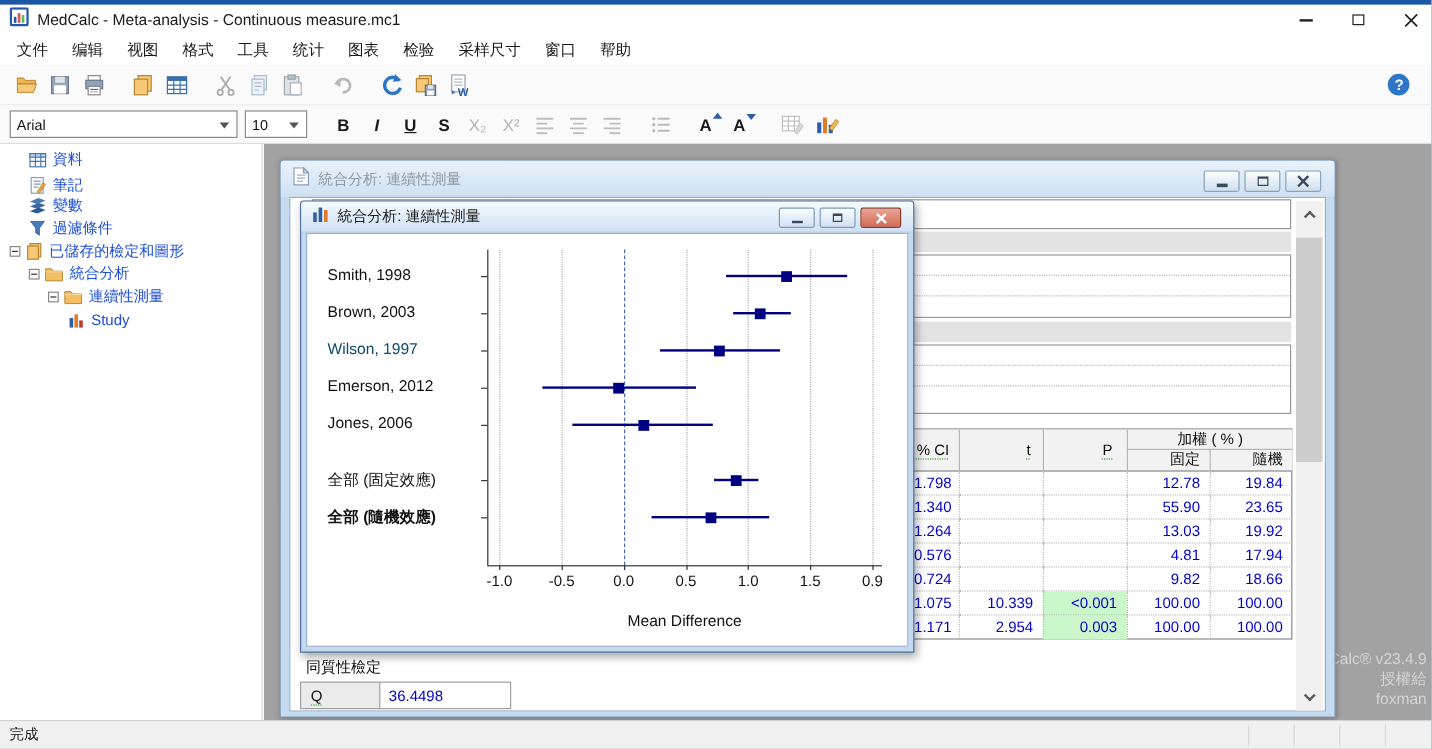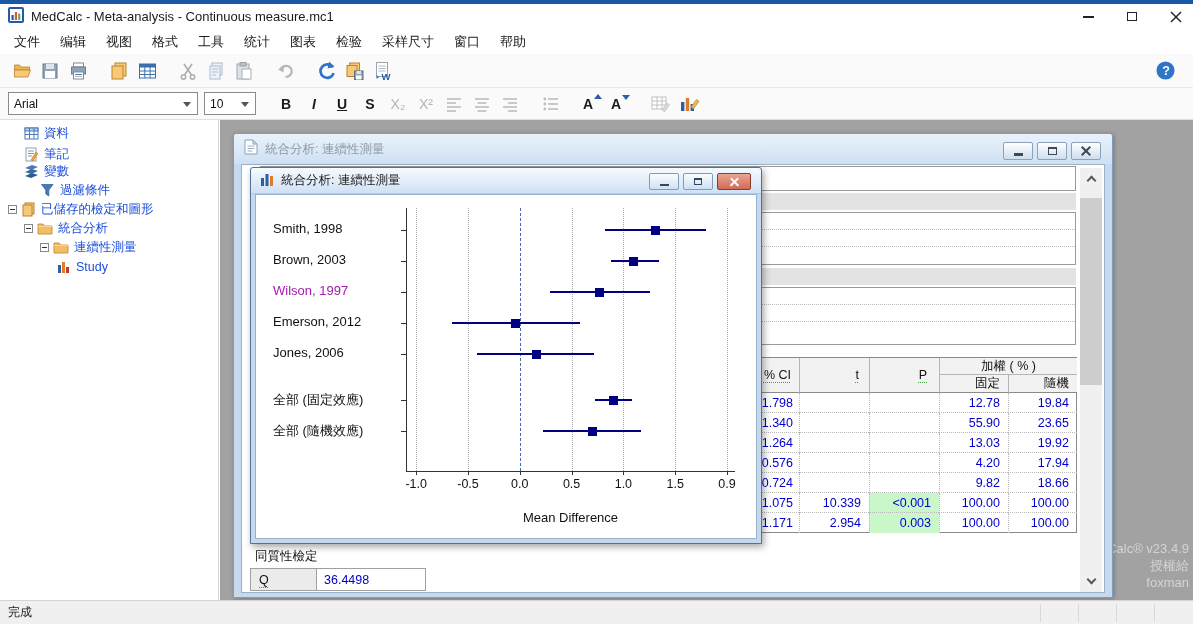--- a/index.html
+++ b/index.html
@@ -386,21 +386,21 @@
       <div class="tree-row" style="top: 42px; left: 24px;">
         <span style="display: inline-flex;">
           <svg width="15" height="15" viewBox="0 0 15 15">
             <path d="M1 4 L8 1 L14 3 L7 6 Z" fill="#4a7ab5"></path>
             <path d="M1 8 L8 5 L14 7 L7 10 Z" fill="#3a6aa5"></path>
             <path d="M1 12 L8 9 L14 11 L7 14 Z" fill="#2a5a95"></path>
           </svg>
         </span>
         <span class="tree-label">變數</span>
       </div>
-      <div class="tree-row" style="top: 61px; left: 40px;">
+      <div class="tree-row" style="top: 61px; left: 24px;">
         <span style="display: inline-flex;">
           <svg width="15" height="15" viewBox="0 0 15 15">
             <path d="M1.5 1.5 H13 L8.8 7 V13 L5.8 11 V7 Z" fill="#4a7ab5" stroke="#2a5a95" stroke-width="0.7"></path>
           </svg>
         </span>
         <span class="tree-label">過濾條件</span>
       </div>
       <div class="tree-row" style="top: 80px; left: 8px;">
         <span class="expander"></span>
         <span style="display: inline-flex;">
@@ -540,21 +540,21 @@
         </div>
         <div class="td" style="left: 307px; top: 75px; width: 69px; height: 20px; border-bottom: 1px dotted rgb(185, 185, 185); padding-right: 8px; border-left: 1px dotted rgb(185, 185, 185);">
           <span>19.92</span>
         </div>
         <div class="td" style="left: 0px; top: 95px; width: 98px; height: 20px; border-bottom: 1px dotted rgb(185, 185, 185); padding-right: 6px;">
           <span>0.576</span>
         </div>
         <div class="td" style="left: 98px; top: 95px; width: 70px; height: 20px; border-bottom: 1px dotted rgb(185, 185, 185); padding-right: 8px; border-left: 1px dotted rgb(185, 185, 185);"></div>
         <div class="td" style="left: 168px; top: 95px; width: 70px; height: 20px; border-bottom: 1px dotted rgb(185, 185, 185); padding-right: 8px; border-left: 1px dotted rgb(185, 185, 185);"></div>
         <div class="td" style="left: 238px; top: 95px; width: 69px; height: 20px; border-bottom: 1px dotted rgb(185, 185, 185); padding-right: 8px; border-left: 1px dotted rgb(185, 185, 185);">
-          <span>4.20</span>
+          <span>4.81</span>
         </div>
         <div class="td" style="left: 307px; top: 95px; width: 69px; height: 20px; border-bottom: 1px dotted rgb(185, 185, 185); padding-right: 8px; border-left: 1px dotted rgb(185, 185, 185);">
           <span>17.94</span>
         </div>
         <div class="td" style="left: 0px; top: 115px; width: 98px; height: 20px; border-bottom: 1px dotted rgb(185, 185, 185); padding-right: 6px;">
           <span>0.724</span>
         </div>
         <div class="td" style="left: 98px; top: 115px; width: 70px; height: 20px; border-bottom: 1px dotted rgb(185, 185, 185); padding-right: 8px; border-left: 1px dotted rgb(185, 185, 185);"></div>
         <div class="td" style="left: 168px; top: 115px; width: 70px; height: 20px; border-bottom: 1px dotted rgb(185, 185, 185); padding-right: 8px; border-left: 1px dotted rgb(185, 185, 185);"></div>
         <div class="td" style="left: 238px; top: 115px; width: 69px; height: 20px; border-bottom: 1px dotted rgb(185, 185, 185); padding-right: 8px; border-left: 1px dotted rgb(185, 185, 185);">
@@ -659,37 +659,37 @@
         <div class="abs" style="left: 476px; top: 303px; width: 1px; height: 4px; background: rgb(51, 51, 51);"></div>
         <div class="abs" style="left: 454px; top: 309px; width: 44px; text-align: center; font-size: 12.5px; color: rgb(17, 17, 17);">0.9</div>
         <div class="abs" style="left: 22px; top: 53px; font-size: 13px; color: rgb(17, 17, 17); white-space: nowrap;">Smith, 1998</div>
         <div class="abs" style="left: 150px; top: 62px; width: 5px; height: 1px; background: rgb(51, 51, 51);"></div>
         <div class="abs" style="left: 353.752px; top: 61px; width: 101.528px; height: 2px; background: rgb(0, 0, 128);"></div>
         <div class="abs" style="left: 400.016px; top: 57.5px; width: 9px; height: 9px; background: rgb(0, 0, 128);"></div>
         <div class="abs" style="left: 22px; top: 84px; font-size: 13px; color: rgb(17, 17, 17); white-space: nowrap;">Brown, 2003</div>
         <div class="abs" style="left: 150px; top: 93px; width: 5px; height: 1px; background: rgb(51, 51, 51);"></div>
         <div class="abs" style="left: 359.968px; top: 92px; width: 47.656px; height: 2px; background: rgb(0, 0, 128);"></div>
         <div class="abs" style="left: 378.26px; top: 88.5px; width: 9px; height: 9px; background: rgb(0, 0, 128);"></div>
-        <div class="abs" style="left: 22px; top: 115px; font-size: 13px; color: #a21caf; white-space: nowrap;">Wilson, 1997</div>
+        <div class="abs" style="left: 22px; top: 115px; font-size: 13px; color: #0c4a6e; white-space: nowrap;">Wilson, 1997</div>
         <div class="abs" style="left: 150px; top: 124px; width: 5px; height: 1px; background: rgb(51, 51, 51);"></div>
         <div class="abs" style="left: 298.844px; top: 123px; width: 100.492px; height: 2px; background: rgb(0, 0, 128);"></div>
         <div class="abs" style="left: 344.072px; top: 119.5px; width: 9px; height: 9px; background: rgb(0, 0, 128);"></div>
         <div class="abs" style="left: 22px; top: 146px; font-size: 13px; color: rgb(17, 17, 17); white-space: nowrap;">Emerson, 2012</div>
         <div class="abs" style="left: 150px; top: 155px; width: 5px; height: 1px; background: rgb(51, 51, 51);"></div>
         <div class="abs" style="left: 201.46px; top: 154px; width: 127.428px; height: 2px; background: rgb(0, 0, 128);"></div>
         <div class="abs" style="left: 260.156px; top: 150.5px; width: 9px; height: 9px; background: rgb(0, 0, 128);"></div>
         <div class="abs" style="left: 22px; top: 177px; font-size: 13px; color: rgb(17, 17, 17); white-space: nowrap;">Jones, 2006</div>
         <div class="abs" style="left: 150px; top: 186px; width: 5px; height: 1px; background: rgb(51, 51, 51);"></div>
         <div class="abs" style="left: 226.324px; top: 185px; width: 117.068px; height: 2px; background: rgb(0, 0, 128);"></div>
         <div class="abs" style="left: 280.876px; top: 181.5px; width: 9px; height: 9px; background: rgb(0, 0, 128);"></div>
         <div class="abs" style="left: 22px; top: 223px; font-size: 13px; color: rgb(17, 17, 17); white-space: nowrap;">全部 (固定效應)</div>
         <div class="abs" style="left: 150px; top: 232px; width: 5px; height: 1px; background: rgb(51, 51, 51);"></div>
         <div class="abs" style="left: 344.428px; top: 231px; width: 36.26px; height: 2px; background: rgb(0, 0, 128);"></div>
         <div class="abs" style="left: 357.54px; top: 227.5px; width: 9px; height: 9px; background: rgb(0, 0, 128);"></div>
-        <div class="abs" style="left: 22px; top: 254px; font-size: 13px; color: rgb(17, 17, 17); white-space: nowrap;">全部 (隨機效應)</div>
+        <div class="abs" style="left: 22px; top: 254px; font-size: 13px; color: rgb(17, 17, 17); white-space: nowrap; font-weight: bold;">全部 (隨機效應)</div>
         <div class="abs" style="left: 150px; top: 263px; width: 5px; height: 1px; background: rgb(51, 51, 51);"></div>
         <div class="abs" style="left: 291.592px; top: 262px; width: 98.42px; height: 2px; background: rgb(0, 0, 128);"></div>
         <div class="abs" style="left: 336.82px; top: 258.5px; width: 9px; height: 9px; background: rgb(0, 0, 128);"></div>
         <div class="abs" style="left: 155px; top: 342px; width: 329px; text-align: center; font-size: 13px; color: rgb(17, 17, 17);">Mean Difference</div>
       </div>
   </div>
 
   <div id="statusbar" class="abs">
     <span id="status-text">完成</span>
   </div>

